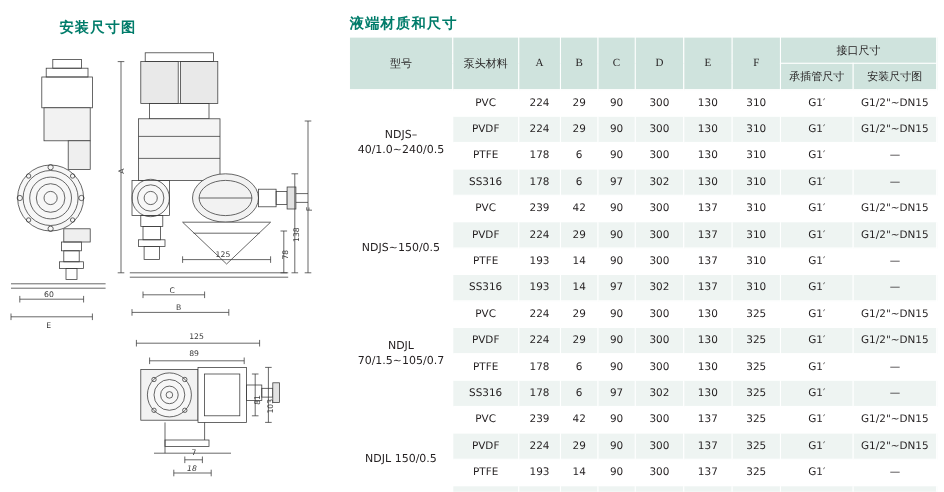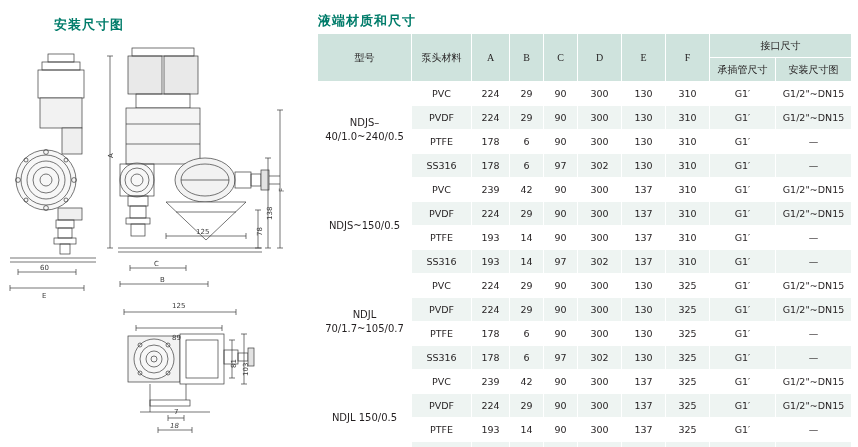--- a/index.html
+++ b/index.html
@@ -246,21 +246,21 @@
     <div class="dim-text" style="left:40px; top:224px;">60</div>
     <div class="dim-text" style="left:42px; top:252px;">E</div>
     <div class="dim-text rot" style="left:107px; top:118px;">A</div>
     <div class="dim-text" style="left:154px; top:220px;">C</div>
     <div class="dim-text" style="left:160px; top:236px;">B</div>
     <div class="dim-text" style="left:196px; top:188px;">125</div>
     <div class="dim-text rot" style="left:256px; top:196px;">78</div>
     <div class="dim-text rot" style="left:266px; top:180px;">138</div>
     <div class="dim-text rot" style="left:278px; top:152px;">F</div>
     <div class="dim-text" style="left:172px; top:262px;">125</div>
-    <div class="dim-text" style="left:172px; top:278px;margin-top:16px;">89</div>
+    <div class="dim-text" style="left:172px; top:278px;">89</div>
     <div class="dim-text rot" style="left:230px; top:328px;">81</div>
     <div class="dim-text rot" style="left:242px; top:336px;">103</div>
     <div class="dim-text" style="left:174px; top:368px;">7</div>
     <div class="dim-text" style="left:170px; top:382px;font-style:italic;">18</div>
   </div>
 
   <div class="table-wrap">
     <table class="spec">
       <colgroup>
         <col style="width:94px">
@@ -379,21 +379,21 @@
           <td>14</td>
           <td>97</td>
           <td>302</td>
           <td>137</td>
           <td>310</td>
           <td class="teal">G1′</td>
           <td>—</td>
         </tr>
 
         <tr class="row-plain">
-          <td class="model-cell" rowspan="4">NDJL 70/1.7~105/0.7</td>
+          <td class="model-cell" rowspan="4">NDJL 70/1.5~105/0.7</td>
           <td class="mat-cell">PVC</td>
           <td>224</td>
           <td>29</td>
           <td>90</td>
           <td>300</td>
           <td>130</td>
           <td>325</td>
           <td class="teal">G1′</td>
           <td class="teal">G1/2"~DN15</td>
         </tr>

